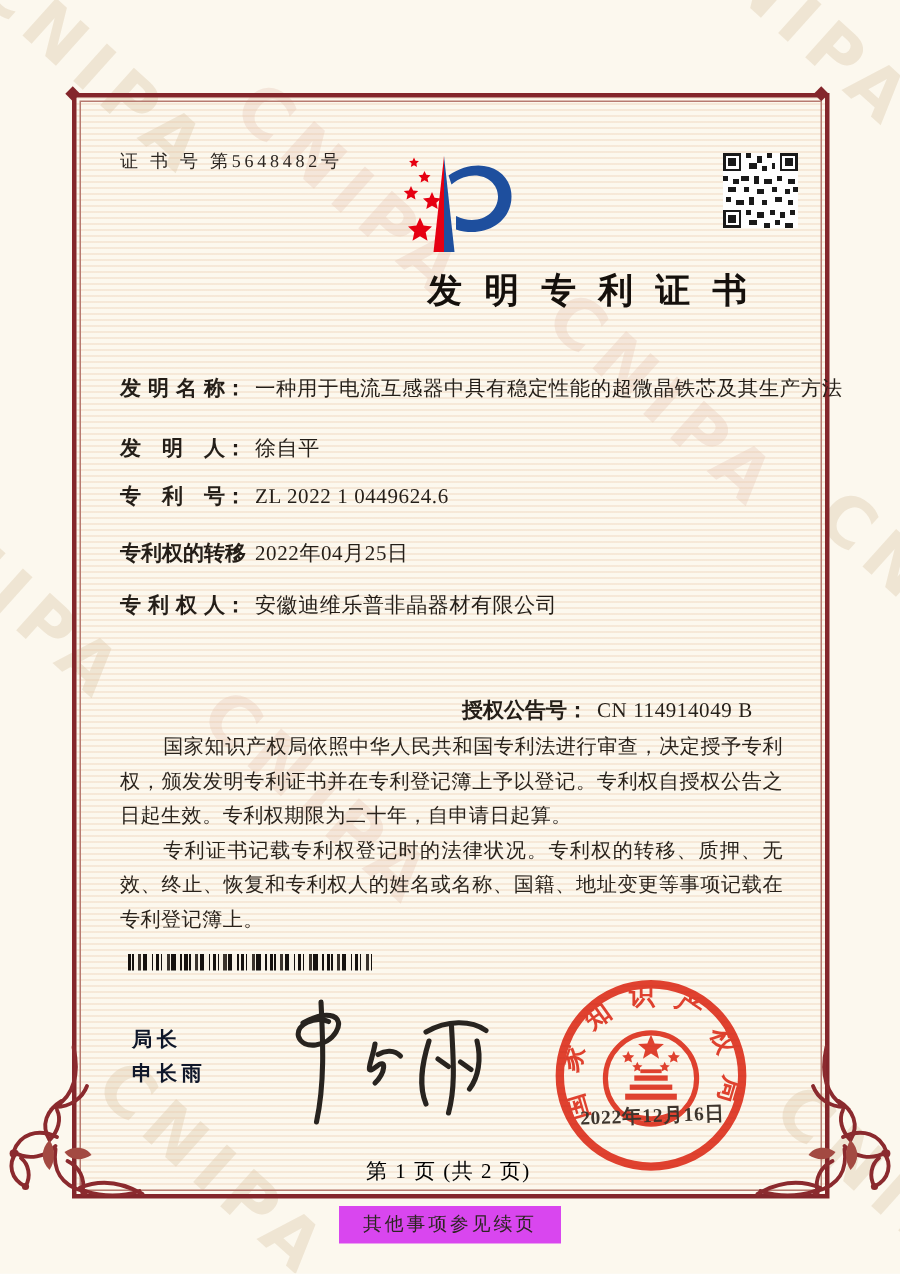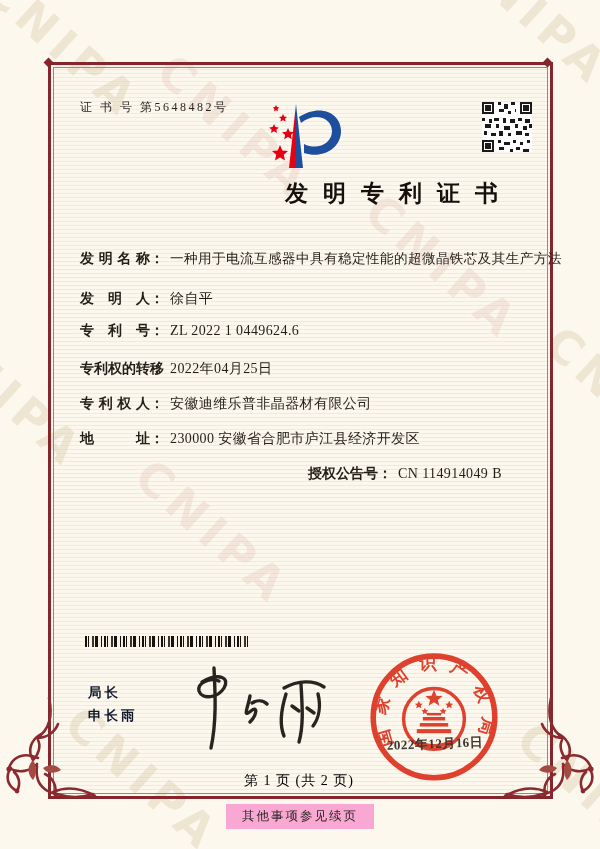--- a/index.html
+++ b/index.html
@@ -57,21 +57,21 @@
 
   .seal{position:absolute;left:358px;top:644px;width:152px;height:152px;z-index:4;
         mix-blend-mode:multiply;opacity:0.95;}
   .seal-date{position:absolute;left:362px;top:735px;width:146px;text-align:center;
              font-size:13px;color:#3d352d;letter-spacing:0.5px;z-index:6;
              transform:rotate(-2deg);font-weight:600;}
 
   .pageinfo{position:absolute;left:48px;top:772px;width:502px;text-align:center;
             font-size:14px;color:#000000;letter-spacing:1px;z-index:3;}
   .contnote{position:absolute;left:0;top:804px;width:600px;text-align:center;z-index:3;}
-  .contnote span{display:inline-block;background:#f9a8d4;padding:4px 16px;
+  .contnote span{display:inline-block;background:#d946ef;padding:4px 16px;
                  font-size:12.5px;color:#2b2520;letter-spacing:2px;}
 </style>
 </head>
 <body>
 
 <div class="page">
 
   <span class="wm" style="left:-32px;top:18px;">CNIPA</span>
   <span class="wm" style="left:438px;top:-14px;">CNIPA</span>
   <span class="wm wm2" style="left:140px;top:100px;">CNIPA</span>
@@ -195,27 +195,28 @@
   </div>
   <div class="frow" style="top:322px;">
     <span class="flabel">专利号</span><span class="colon">：</span><span class="fvalue">ZL 2022 1 0449624.6</span>
   </div>
   <div class="frow" style="top:360px;">
     <span class="flabel">专利权的转移</span><span class="colon">：</span><span class="fvalue">2022年04月25日</span>
   </div>
   <div class="frow" style="top:395px;">
     <span class="flabel">专利权人</span><span class="colon">：</span><span class="fvalue">安徽迪维乐普非晶器材有限公司</span>
   </div>
-  <div class="frow" style="top:430px;">
-    <span class="flabel">地址</span><span class="colon">：</span><span class="fvalue">230000 安徽省合肥市庐江县经济开发区</span>
-  </div>
   <div class="frow" style="top:465px;width:442px;">
     <span class="fsub"><span class="flabel">授权公告号</span><span class="colon">：</span><span class="fvalue">CN 114914049 B</span></span>
   </div>
 
+  <div class="paras">
+    <p>国家知识产权局依照中华人民共和国专利法进行审查，决定授予专利权，颁发发明专利证书并在专利登记簿上予以登记。专利权自授权公告之日起生效。专利权期限为二十年，自申请日起算。</p>
+    <p>专利证书记载专利权登记时的法律状况。专利权的转移、质押、无效、终止、恢复和专利权人的姓名或名称、国籍、地址变更等事项记载在专利登记簿上。</p>
+  </div>
 
   <div class="barcode"></div>
 
   <div class="sig-label" style="top:684px;">局长</div>
   <div class="sig-label" style="top:707px;">申长雨</div>
   <svg class="sig-svg" viewBox="0 0 168 102">
     <g stroke="#17130f" fill="none" stroke-width="3.4" stroke-linecap="round" opacity="0.92">
       <path d="M30,22 C48,12 58,18 52,28 C46,38 30,40 27,31 C25,23 38,17 47,21"></path>
       <path d="M42,8 C43,30 45,60 39,88"></path>
       <path d="M78,36 C76,48 70,58 79,51 C86,45 85,55 78,62"></path>

